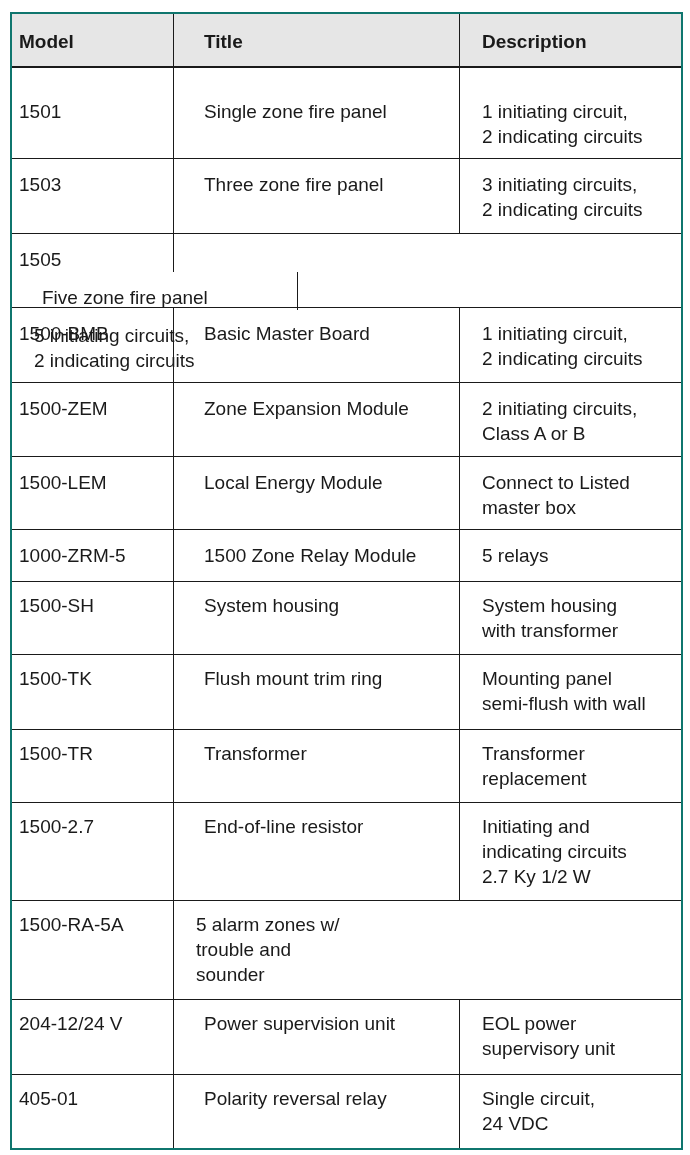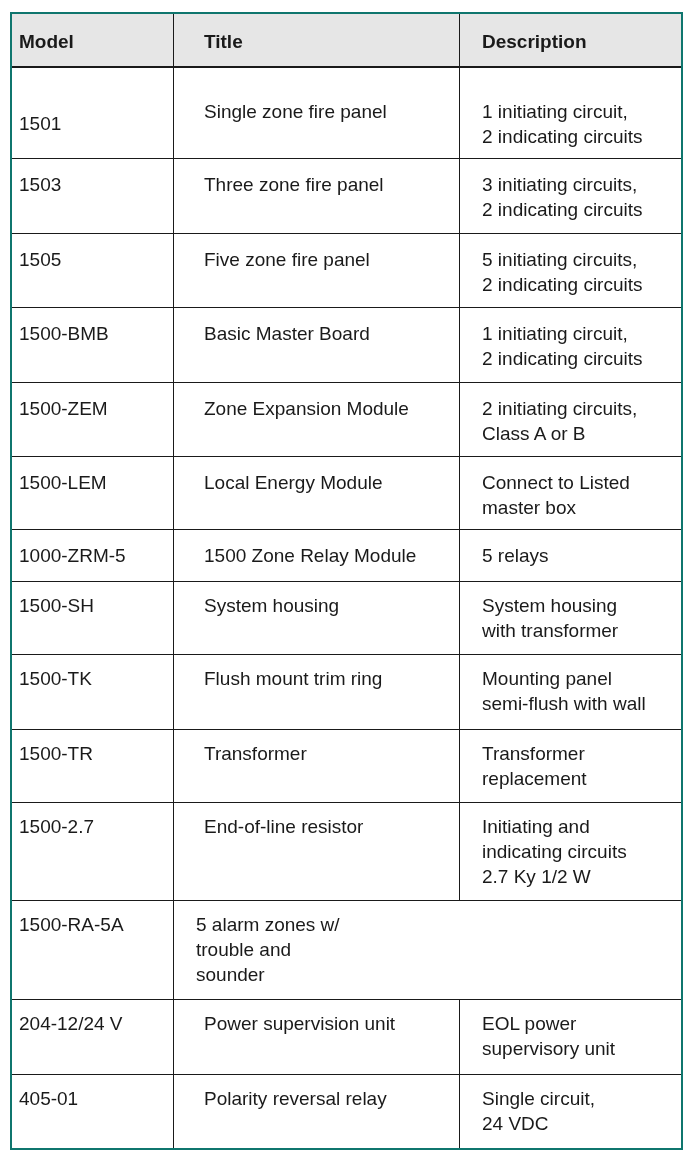--- a/index.html
+++ b/index.html
@@ -19,21 +19,21 @@
 <body>
 
 <div class="tbl">
   <div class="hdr">
     <div class="c c1">Model</div>
     <div class="c c2">Title</div>
     <div class="c c3">Description</div>
   </div>
   <div id="rows">
       <div class="row first" style="height: 92px;">
-        <div class="c c1" style="padding-top: 43px;">
+        <div class="c c1" style="padding-top: 31px;">
           <span class="cell-text">1501</span>
         </div>
         <div class="c c2" style="padding-top: 31px;">
           <span class="cell-text">Single zone fire panel</span>
         </div>
         <div class="c c3" style="padding-top: 31px;">
           <span class="cell-text">1 initiating circuit,
 2 indicating circuits</span>
         </div>
       </div>
@@ -42,21 +42,21 @@
           <span class="cell-text">1503</span>
         </div>
         <div class="c c2" style="padding-top: 13px;">
           <span class="cell-text">Three zone fire panel</span>
         </div>
         <div class="c c3" style="padding-top: 13px;">
           <span class="cell-text">3 initiating circuits,
 2 indicating circuits</span>
         </div>
       </div>
-      <div class="row" style="height: 74px;">
+      <div class="row" style="height: 74px; flex-direction: column;">
         <div class="c c1" style="padding-top: 13px;">
           <span class="cell-text">1505</span>
         </div>
         <div class="c c2" style="padding-top: 13px;">
           <span class="cell-text">Five zone fire panel</span>
         </div>
         <div class="c c3" style="padding-top: 13px;">
           <span class="cell-text">5 initiating circuits,
 2 indicating circuits</span>
         </div>

